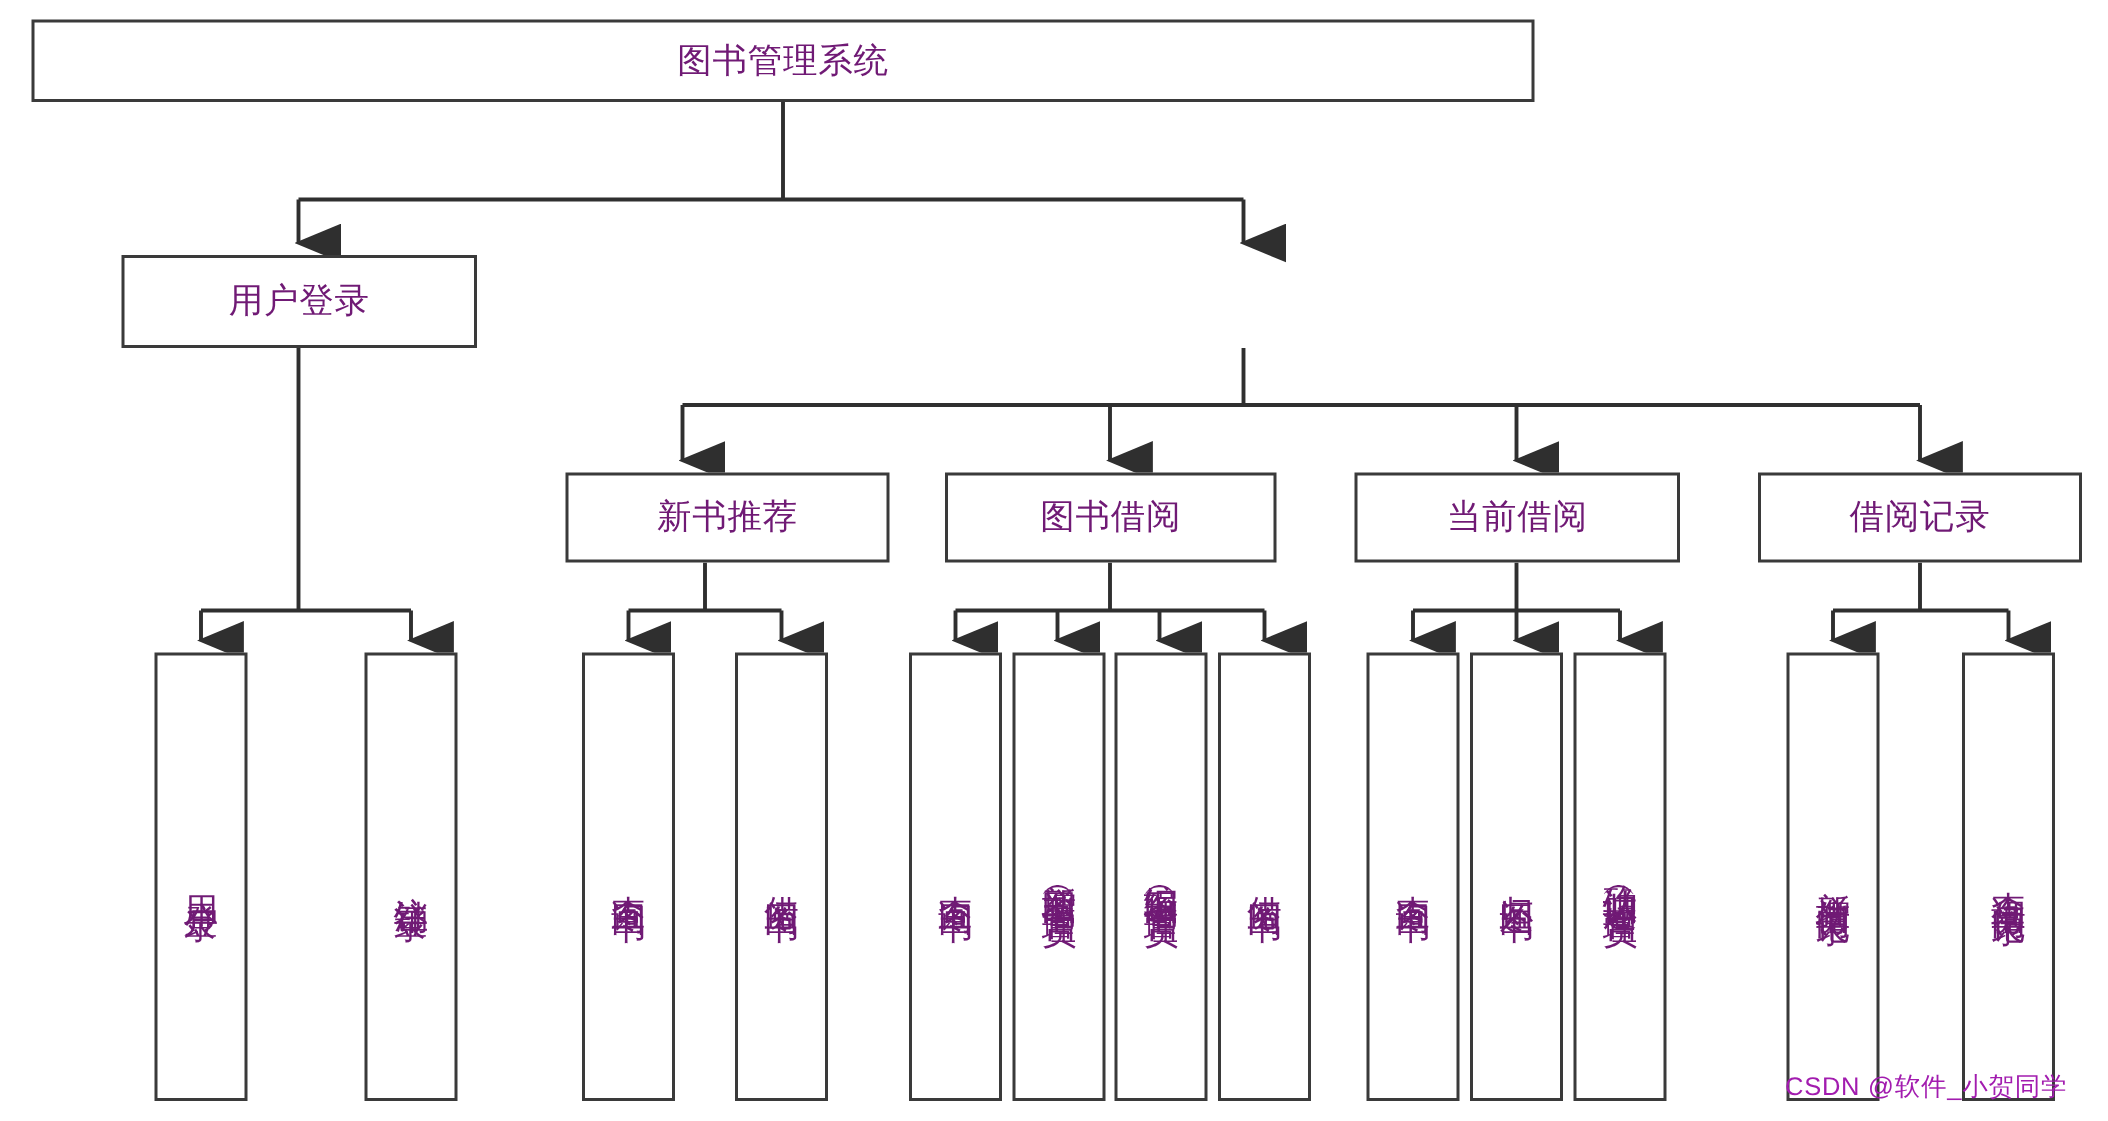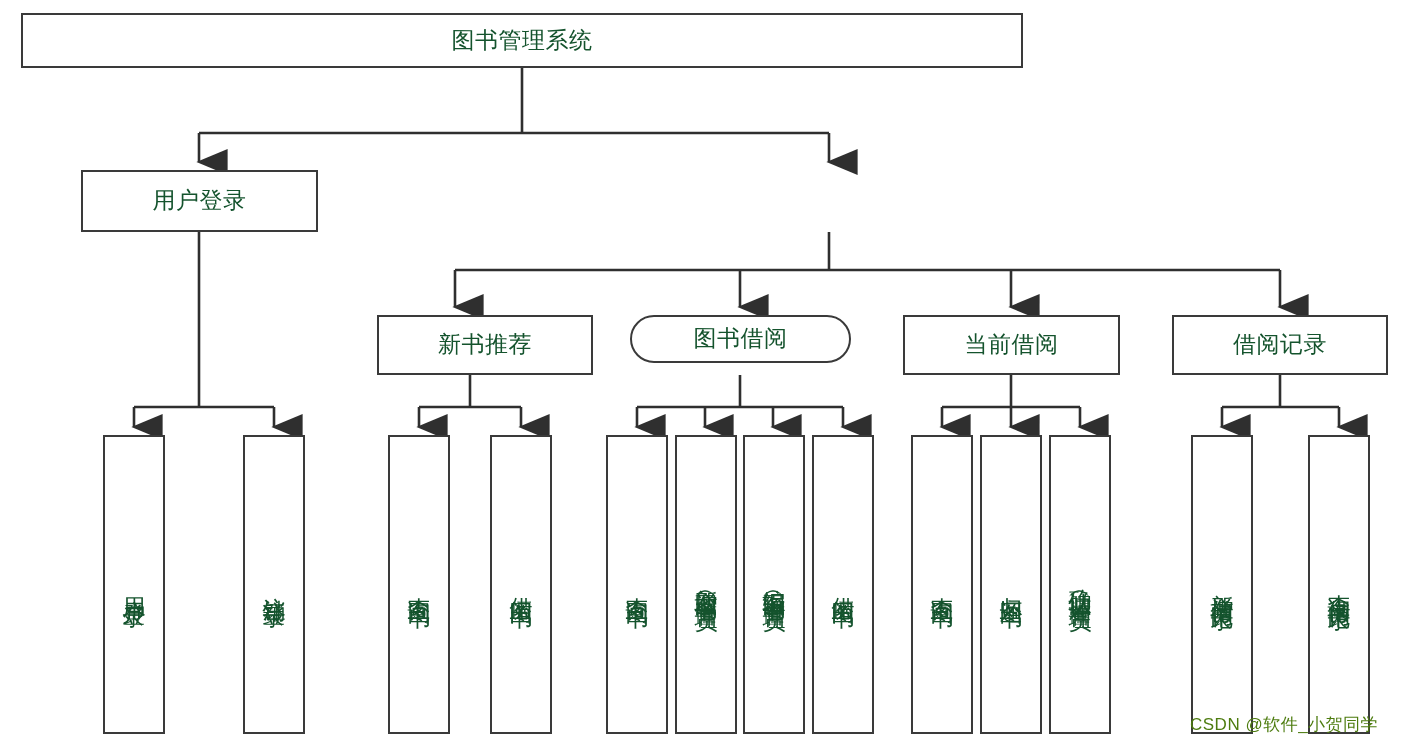--- a/index.html
+++ b/index.html
@@ -27,21 +27,21 @@
     pointer-events: none;
   }
   .node {
     position: absolute;
     box-sizing: border-box;
     background: #ffffff;
     border: 2px solid #3a3a3a;
     display: flex;
     align-items: center;
     justify-content: center;
-    color: #14532d;
+    color: #701a75;
   }
   .node .label {
     display: block;
     text-align: center;
     line-height: 1.12;
     white-space: pre;
   }
   
   .node.horiz .label {
     font-size: 23px;
@@ -60,21 +60,21 @@
     writing-mode: vertical-rl;
     text-orientation: upright;
     font-size: 23px;
     line-height: 1.0;
     letter-spacing: 3px;
     white-space: nowrap;
     max-height: 100%;
   }
   .watermark {
     position: absolute;
-    color: #4d7c0f;
+    color: #a21caf;
     font-size: 17px;
     white-space: nowrap;
     letter-spacing: 0.5px;
   }
 </style>
 </head>
 <body>
 
 <div id="canvas">
 
@@ -136,21 +136,21 @@
 
   <div class="node horiz" style="left:81px; top:170px; width:237px; height:62px;">
     <span class="label">用户登录</span>
   </div>
 
 
   <div class="node horiz" style="left:362px; top:315px; width:216px; height:60px;margin-left:15px;">
     <span class="label">新书推荐</span>
   </div>
 
-  <div class="node horiz" style="left:630px; top:315px; width:221px; height:48px;border-radius:24px;">
+  <div class="node horiz" style="left:630px; top:315px; width:221px; height:60px;">
     <span class="label">图书借阅</span>
   </div>
 
   <div class="node horiz" style="left:1172px; top:315px; width:216px; height:60px;">
     <span class="label">借阅记录</span>
   </div>
 
   <div class="node horiz" style="left:903px; top:315px; width:217px; height:60px;">
     <span class="label">当前借阅</span>
   </div>

